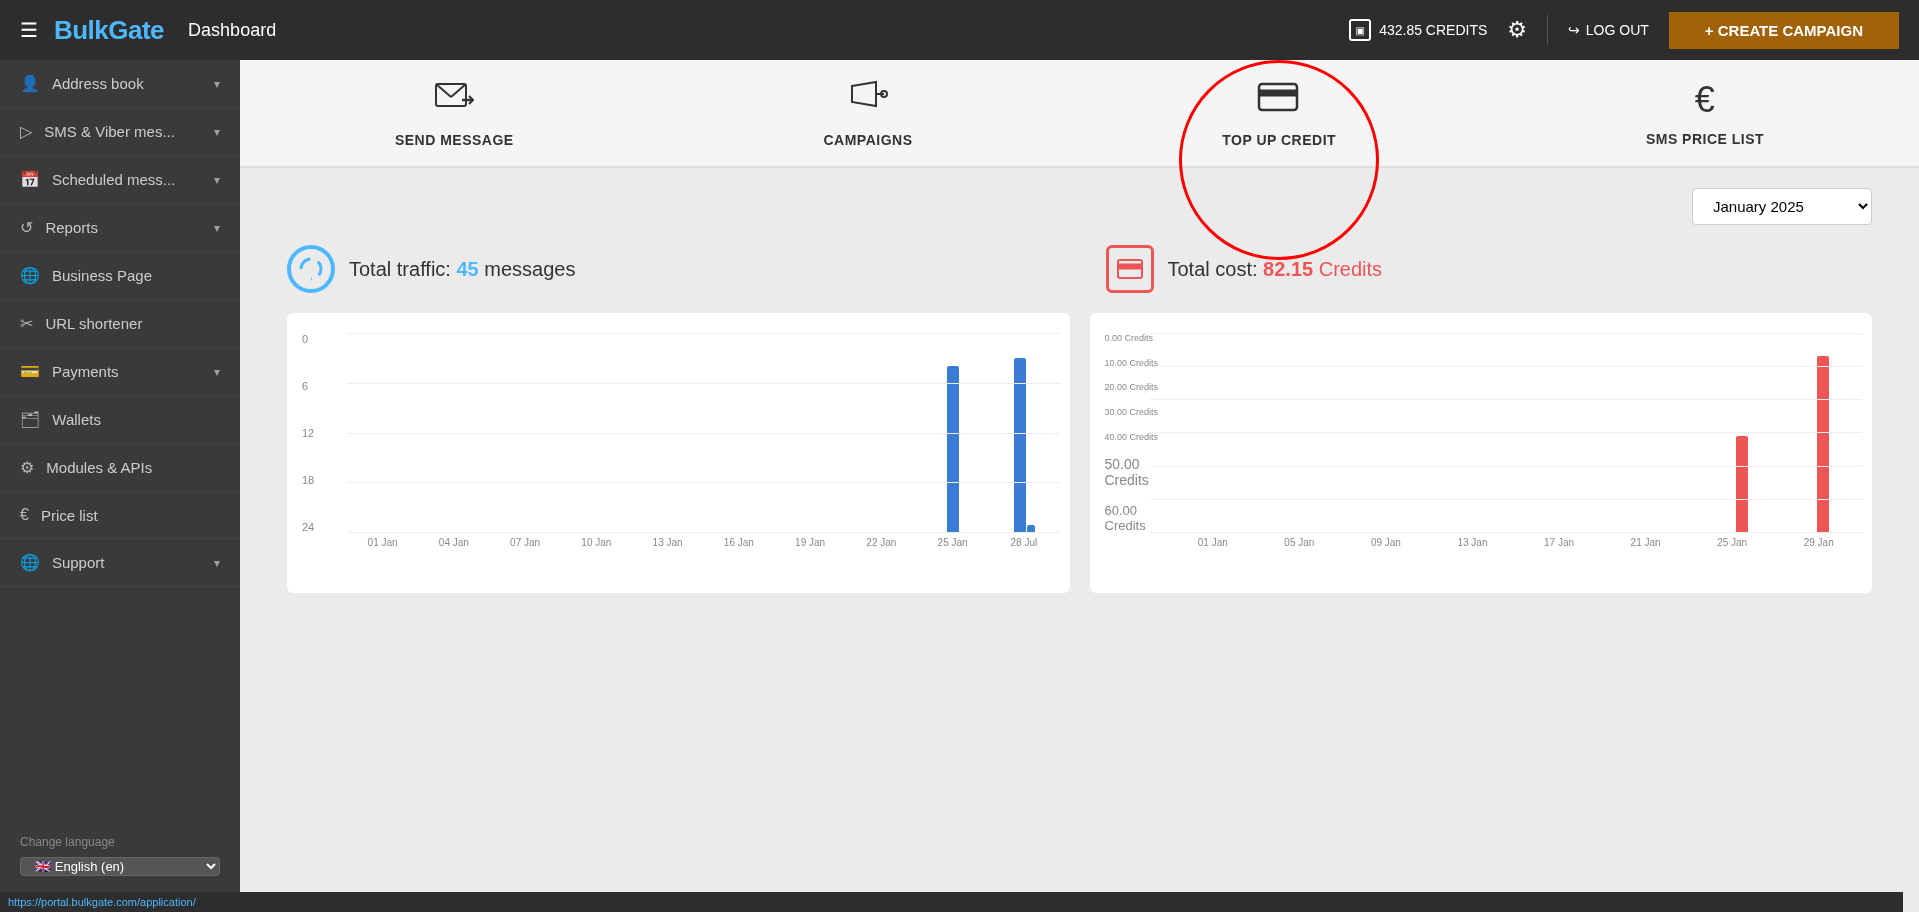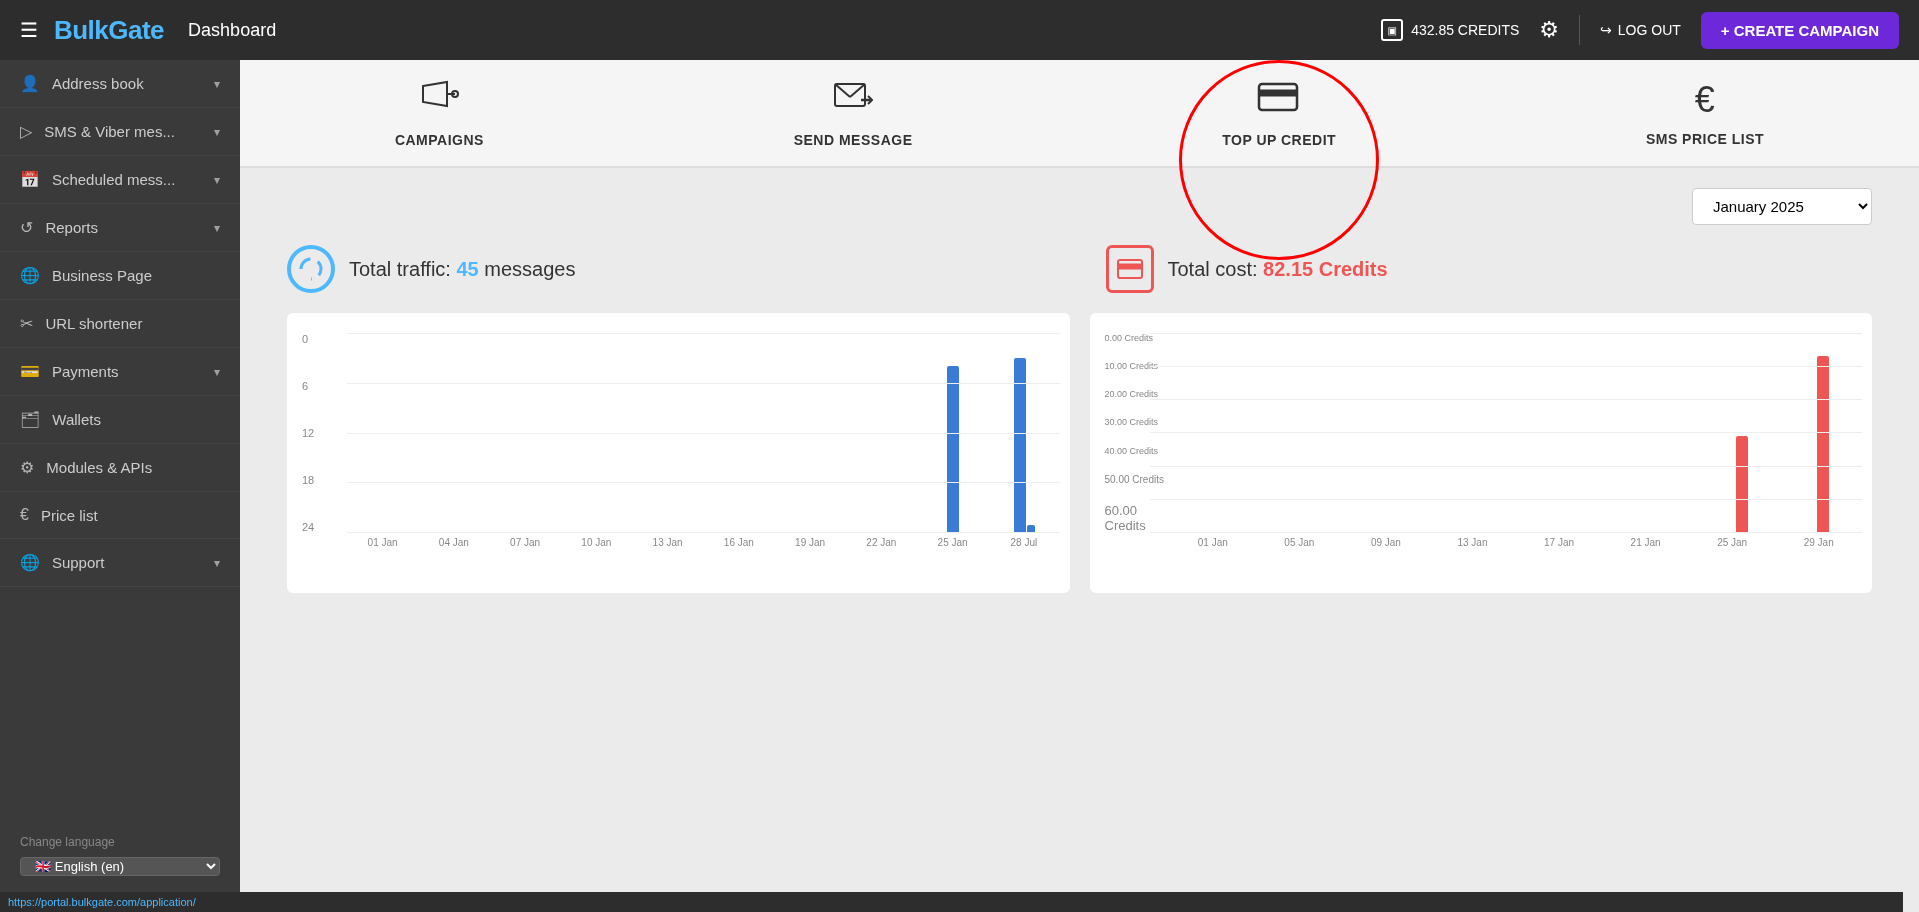--- a/index.html
+++ b/index.html
@@ -46,25 +46,25 @@
       display: flex; align-items: center; justify-content: center;
       font-size: 10px;
     }
     .settings-icon { color: white; font-size: 22px; cursor: pointer; }
     .divider-v { width: 1px; height: 30px; background: #555; }
     .logout-btn {
       color: white; font-size: 14px; cursor: pointer;
       display: flex; align-items: center; gap: 6px;
     }
     .create-campaign-btn {
-      background: #6d28d9;
+      background: #a16207;
       color: white;
       border: none;
-      border-radius: 6px;
-      padding: 10px 20px;
+      border-radius: 0;
+      padding: 10px 36px;
       font-size: 15px;
       font-weight: 600;
       cursor: pointer;
       display: flex;
       align-items: center;
       gap: 8px;
     }
 
     
     .app-body {
@@ -204,21 +204,21 @@
       width: 48px; height: 48px;
       border: 3px solid #e55;
       border-radius: 6px;
       display: flex; align-items: center; justify-content: center;
       font-size: 20px;
       color: #e55;
     }
     .stat-text { font-size: 20px; color: #333; }
     .stat-text .stat-num { color: #4db8ff; font-weight: bold; }
     .stat-text .stat-num-red { color: #e55; font-weight: bold; }
-    .stat-text .stat-unit { color: #e55; font-weight: bold; margin-top: 16px; }
+    .stat-text .stat-unit { color: #e55; font-weight: normal; margin-top: 16px; }
 
     
     .charts-row {
       display: flex;
       gap: 20px;
     }
     .chart-box {
       flex: 1;
       background: white;
       border-radius: 6px;
@@ -359,44 +359,44 @@
       <div class="lang-label">Change language</div>
       <select class="lang-select">
         <option>🇬🇧 English (en)</option>
       </select>
     </div>
   </aside>
 
   <main class="main-content">
 
     <div class="action-bar">
-      <div class="action-item">
-        <span class="action-icon">
-          <svg width="40" height="36" viewBox="0 0 40 36" fill="none">
-            <path d="M4 8 L28 4 L28 28 L4 24 Z" stroke="#333" stroke-width="2" fill="none"></path>
-            <line x1="28" y1="16" x2="36" y2="16" stroke="#333" stroke-width="2"></line>
-            <circle cx="36" cy="16" r="3" stroke="#333" stroke-width="2" fill="none"></circle>
-          </svg>
-        </span>
-        <span>CAMPAIGNS</span>
-      </div>
-
       <div class="action-item">
         <span class="action-icon">
           <svg width="40" height="36" viewBox="0 0 40 36" fill="none">
             <rect x="2" y="6" width="30" height="22" rx="2" stroke="#333" stroke-width="2" fill="none"></rect>
             <line x1="2" y1="6" x2="17" y2="19" stroke="#333" stroke-width="2"></line>
             <line x1="32" y1="6" x2="17" y2="19" stroke="#333" stroke-width="2"></line>
             <line x1="28" y1="22" x2="38" y2="22" stroke="#333" stroke-width="2.5"></line>
             <polyline points="35,18 39,22 35,26" stroke="#333" stroke-width="2" fill="none"></polyline>
           </svg>
         </span>
         <span>SEND MESSAGE</span>
       </div>
 
+      <div class="action-item">
+        <span class="action-icon">
+          <svg width="40" height="36" viewBox="0 0 40 36" fill="none">
+            <path d="M4 8 L28 4 L28 28 L4 24 Z" stroke="#333" stroke-width="2" fill="none"></path>
+            <line x1="28" y1="16" x2="36" y2="16" stroke="#333" stroke-width="2"></line>
+            <circle cx="36" cy="16" r="3" stroke="#333" stroke-width="2" fill="none"></circle>
+          </svg>
+        </span>
+        <span>CAMPAIGNS</span>
+      </div>
+
       <div class="action-item" style="position:relative;">
 
         <div class="circle-overlay"></div>
         <span class="action-icon">
           <svg width="44" height="36" viewBox="0 0 44 36" fill="none">
             <rect x="2" y="6" width="38" height="26" rx="3" stroke="#333" stroke-width="2.5" fill="none"></rect>
             <rect x="2" y="12" width="38" height="6" stroke="#333" stroke-width="1" fill="#333"></rect>
           </svg>
         </span>
         <span>TOP UP CREDIT</span>
@@ -493,21 +493,21 @@
             <span class="x-label">22 Jan</span>
             <span class="x-label">25 Jan</span>
             <span class="x-label">28 Jul</span>
           </div>
         </div>
 
         <div class="chart-box">
           <div class="chart-area">
             <div class="y-axis" style="width:70px;">
               <span style="font-size:13px;">60.00 Credits</span>
-              <span style="font-size:10px;">50.00 Credits</span>
+              <span style="font-size:14px;">50.00 Credits</span>
               <span style="font-size:9px;">40.00 Credits</span>
               <span style="font-size:9px;">30.00 Credits</span>
               <span style="font-size:9px;">20.00 Credits</span>
               <span style="font-size:9px;">10.00 Credits</span>
               <span style="font-size:9px;">0.00 Credits</span>
             </div>
             <div class="chart-gridlines">
               <div class="gridline"></div>
               <div class="gridline"></div>
               <div class="gridline"></div>

